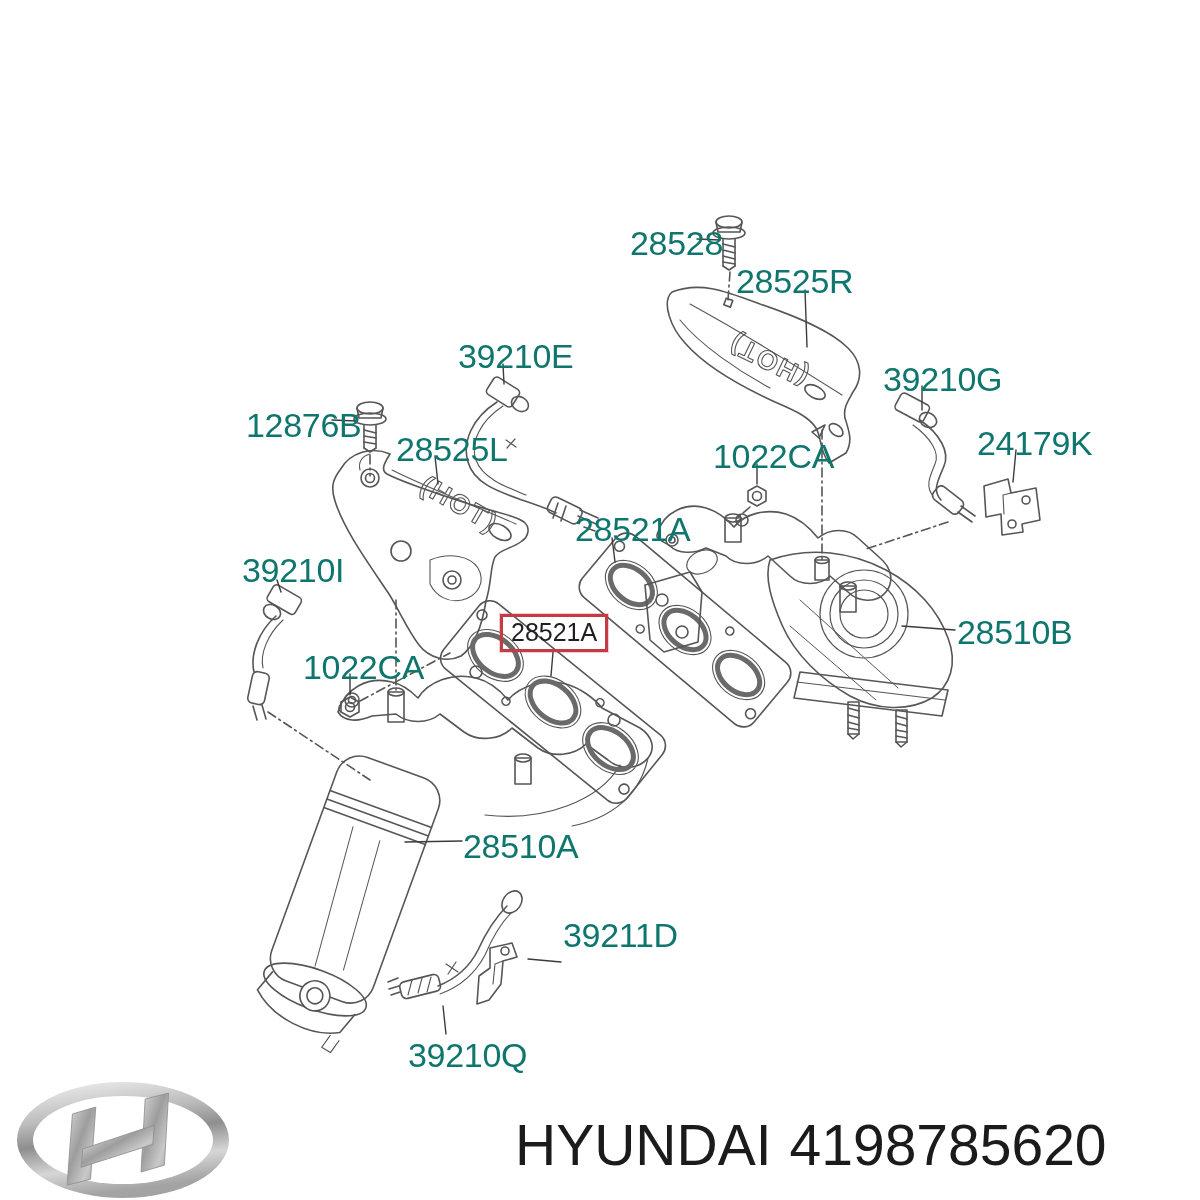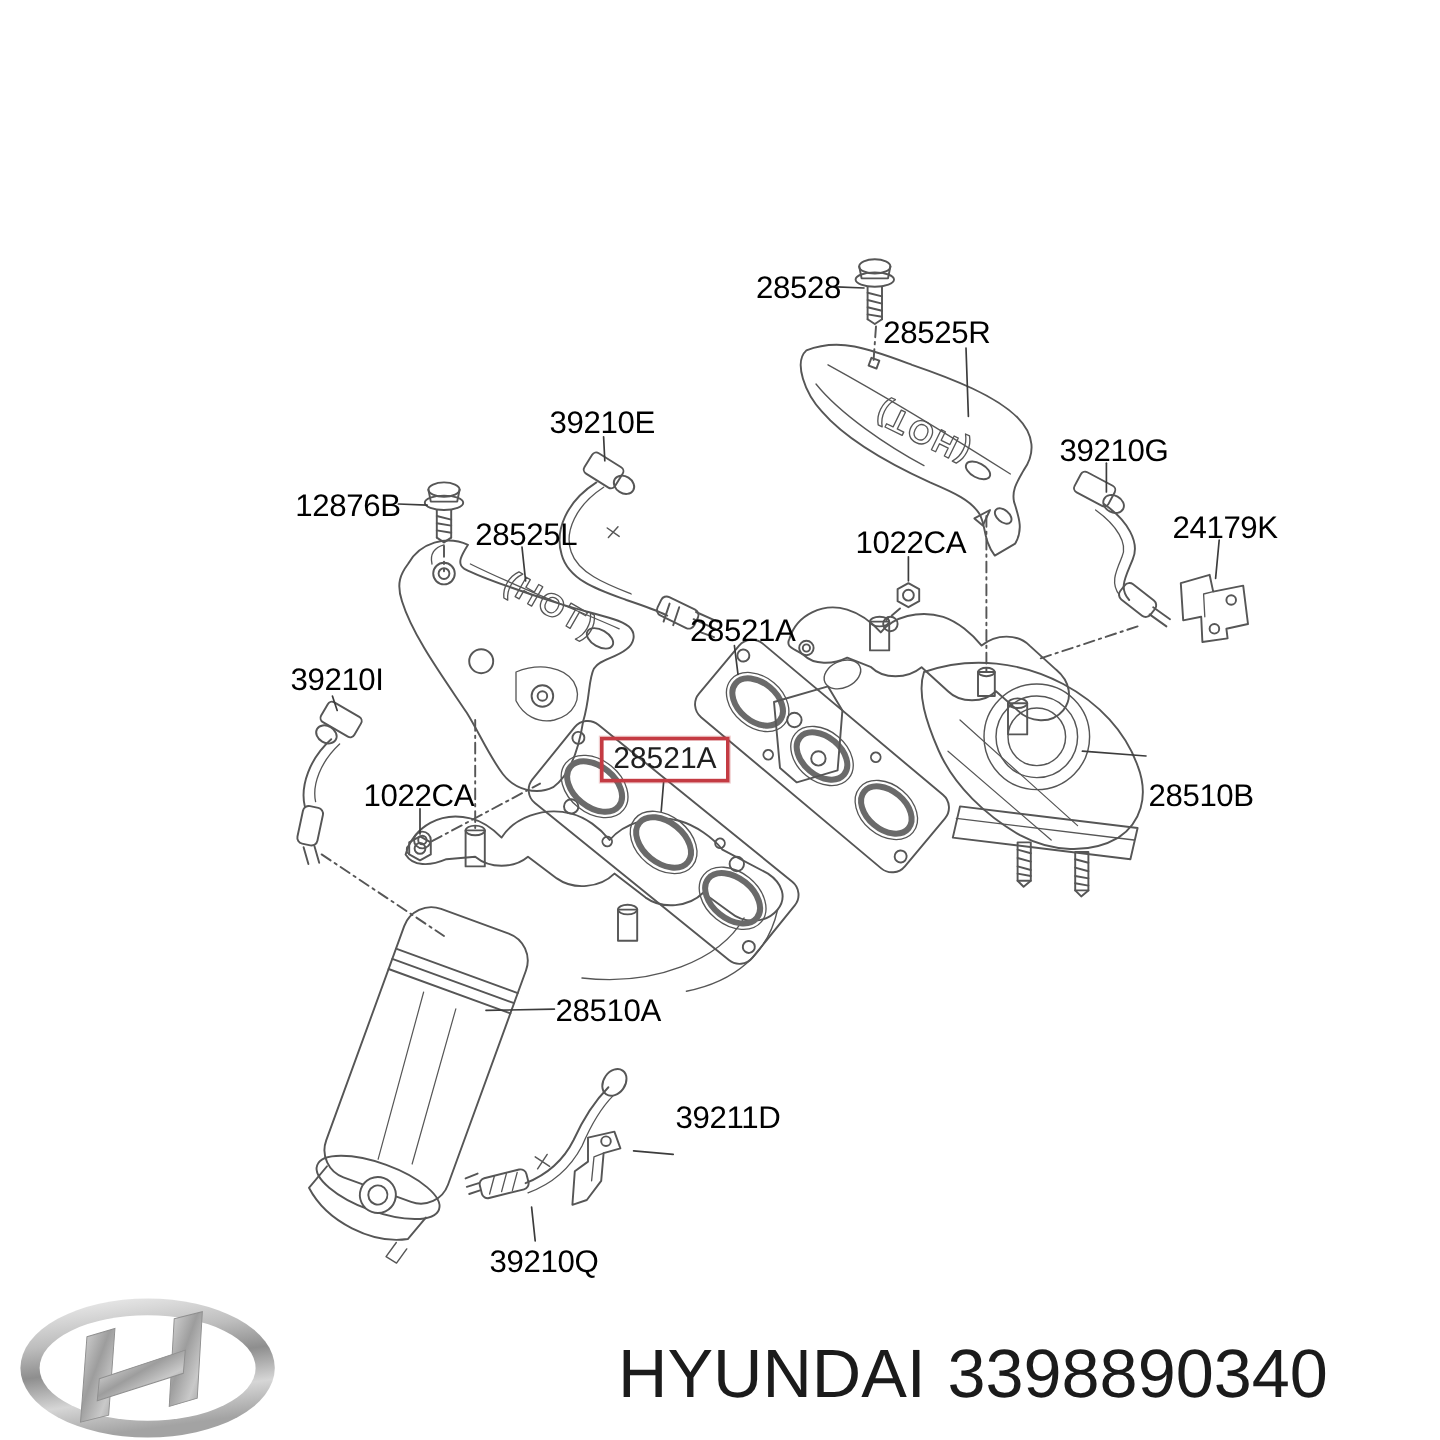--- a/index.html
+++ b/index.html
@@ -1,20 +1,20 @@
 <!DOCTYPE html>
 <html><head>
 <meta charset="utf-8">
 <style>
   html,body{margin:0;padding:0;background:#fff;}
   #page{position:relative;width:1200px;height:1200px;background:#ffffff;overflow:hidden;
         font-family:"Liberation Sans",sans-serif;}
   #art{position:absolute;left:0;top:0;}
   .hdr{position:absolute;left:148px;top:20px;font-size:23px;line-height:27px;color:#222;}
-  .plbl{position:absolute;font-size:26px;color:#000000;letter-spacing:-0.3px;white-space:nowrap;}
+  .plbl{position:absolute;font-size:34px;color:#0f766e;letter-spacing:-0.3px;white-space:nowrap;}
   .plbl-box{position:absolute;font-size:25px;color:#1f1f1f;border:3px solid #c43b43;
             padding:1px 8px 2px 8px;background:rgba(255,255,255,0.0);
             box-shadow:0 0 0 1px rgba(196,59,67,0.25);white-space:nowrap;}
   #brand{position:absolute;left:515px;top:1112px;font-size:57px;color:#1b1b1b;white-space:nowrap;}
   #brand .num{margin-left:18px;}
   #logo{position:absolute;left:10px;top:1078px;}
   .art-stroke{stroke:#565656;fill:none;stroke-width:1.6;stroke-linejoin:round;stroke-linecap:round;}
 </style>
 </head>
 <body>
@@ -271,21 +271,21 @@
   <div class="plbl" style="left:630px;top:224px">28528</div>
   <div class="plbl" style="left:736px;top:262px">28525R</div>
   <div class="plbl" style="left:458px;top:337px">39210E</div>
   <div class="plbl" style="left:883px;top:360px">39210G</div>
   <div class="plbl" style="left:977px;top:424px">24179K</div>
   <div class="plbl" style="left:246px;top:406px">12876B</div>
   <div class="plbl" style="left:396px;top:430px">28525L</div>
   <div class="plbl" style="left:713px;top:437px">1022CA</div>
   <div class="plbl" style="left:575px;top:510px">28521A</div>
   <div class="plbl" style="left:242px;top:551px">39210I</div>
-  <div class="plbl" style="left:957px;top:648px">28510B</div>
+  <div class="plbl" style="left:957px;top:613px">28510B</div>
   <div class="plbl" style="left:303px;top:648px">1022CA</div>
   <div class="plbl-box" style="left:500px;top:614px">28521A</div>
   <div class="plbl" style="left:463px;top:827px">28510A</div>
   <div class="plbl" style="left:563px;top:916px">39211D</div>
   <div class="plbl" style="left:408px;top:1036px">39210Q</div>
 
   <svg id="logo" width="230" height="125" viewBox="0 0 230 125">
     <defs>
       <linearGradient id="chrome1" x1="0" y1="0" x2="0.25" y2="1">
         <stop offset="0" stop-color="#f4f4f4"></stop>
@@ -303,16 +303,16 @@
     </defs>
     <ellipse cx="113" cy="62" rx="106" ry="58" fill="url(#chrome1)"></ellipse>
     <ellipse cx="113" cy="62" rx="90" ry="44" fill="#ffffff"></ellipse>
     <g transform="rotate(-7 113 62)" fill="url(#chrome2)" stroke="#8f8f8f" stroke-width="0.8">
       <path d="M66,30 L90,26 L76,97 L52,100 Z"></path>
       <path d="M140,24 L164,21 L151,92 L127,96 Z"></path>
       <path d="M72,66 L146,51 L142,70 L68,84 Z"></path>
     </g>
   </svg>
   <div id="brand">
-    <span>HYUNDAI</span><span class="num">3398890340</span>
+    <span>HYUNDAI</span><span class="num">4198785620</span>
   </div>
 
 </div>
 
 </body></html>

